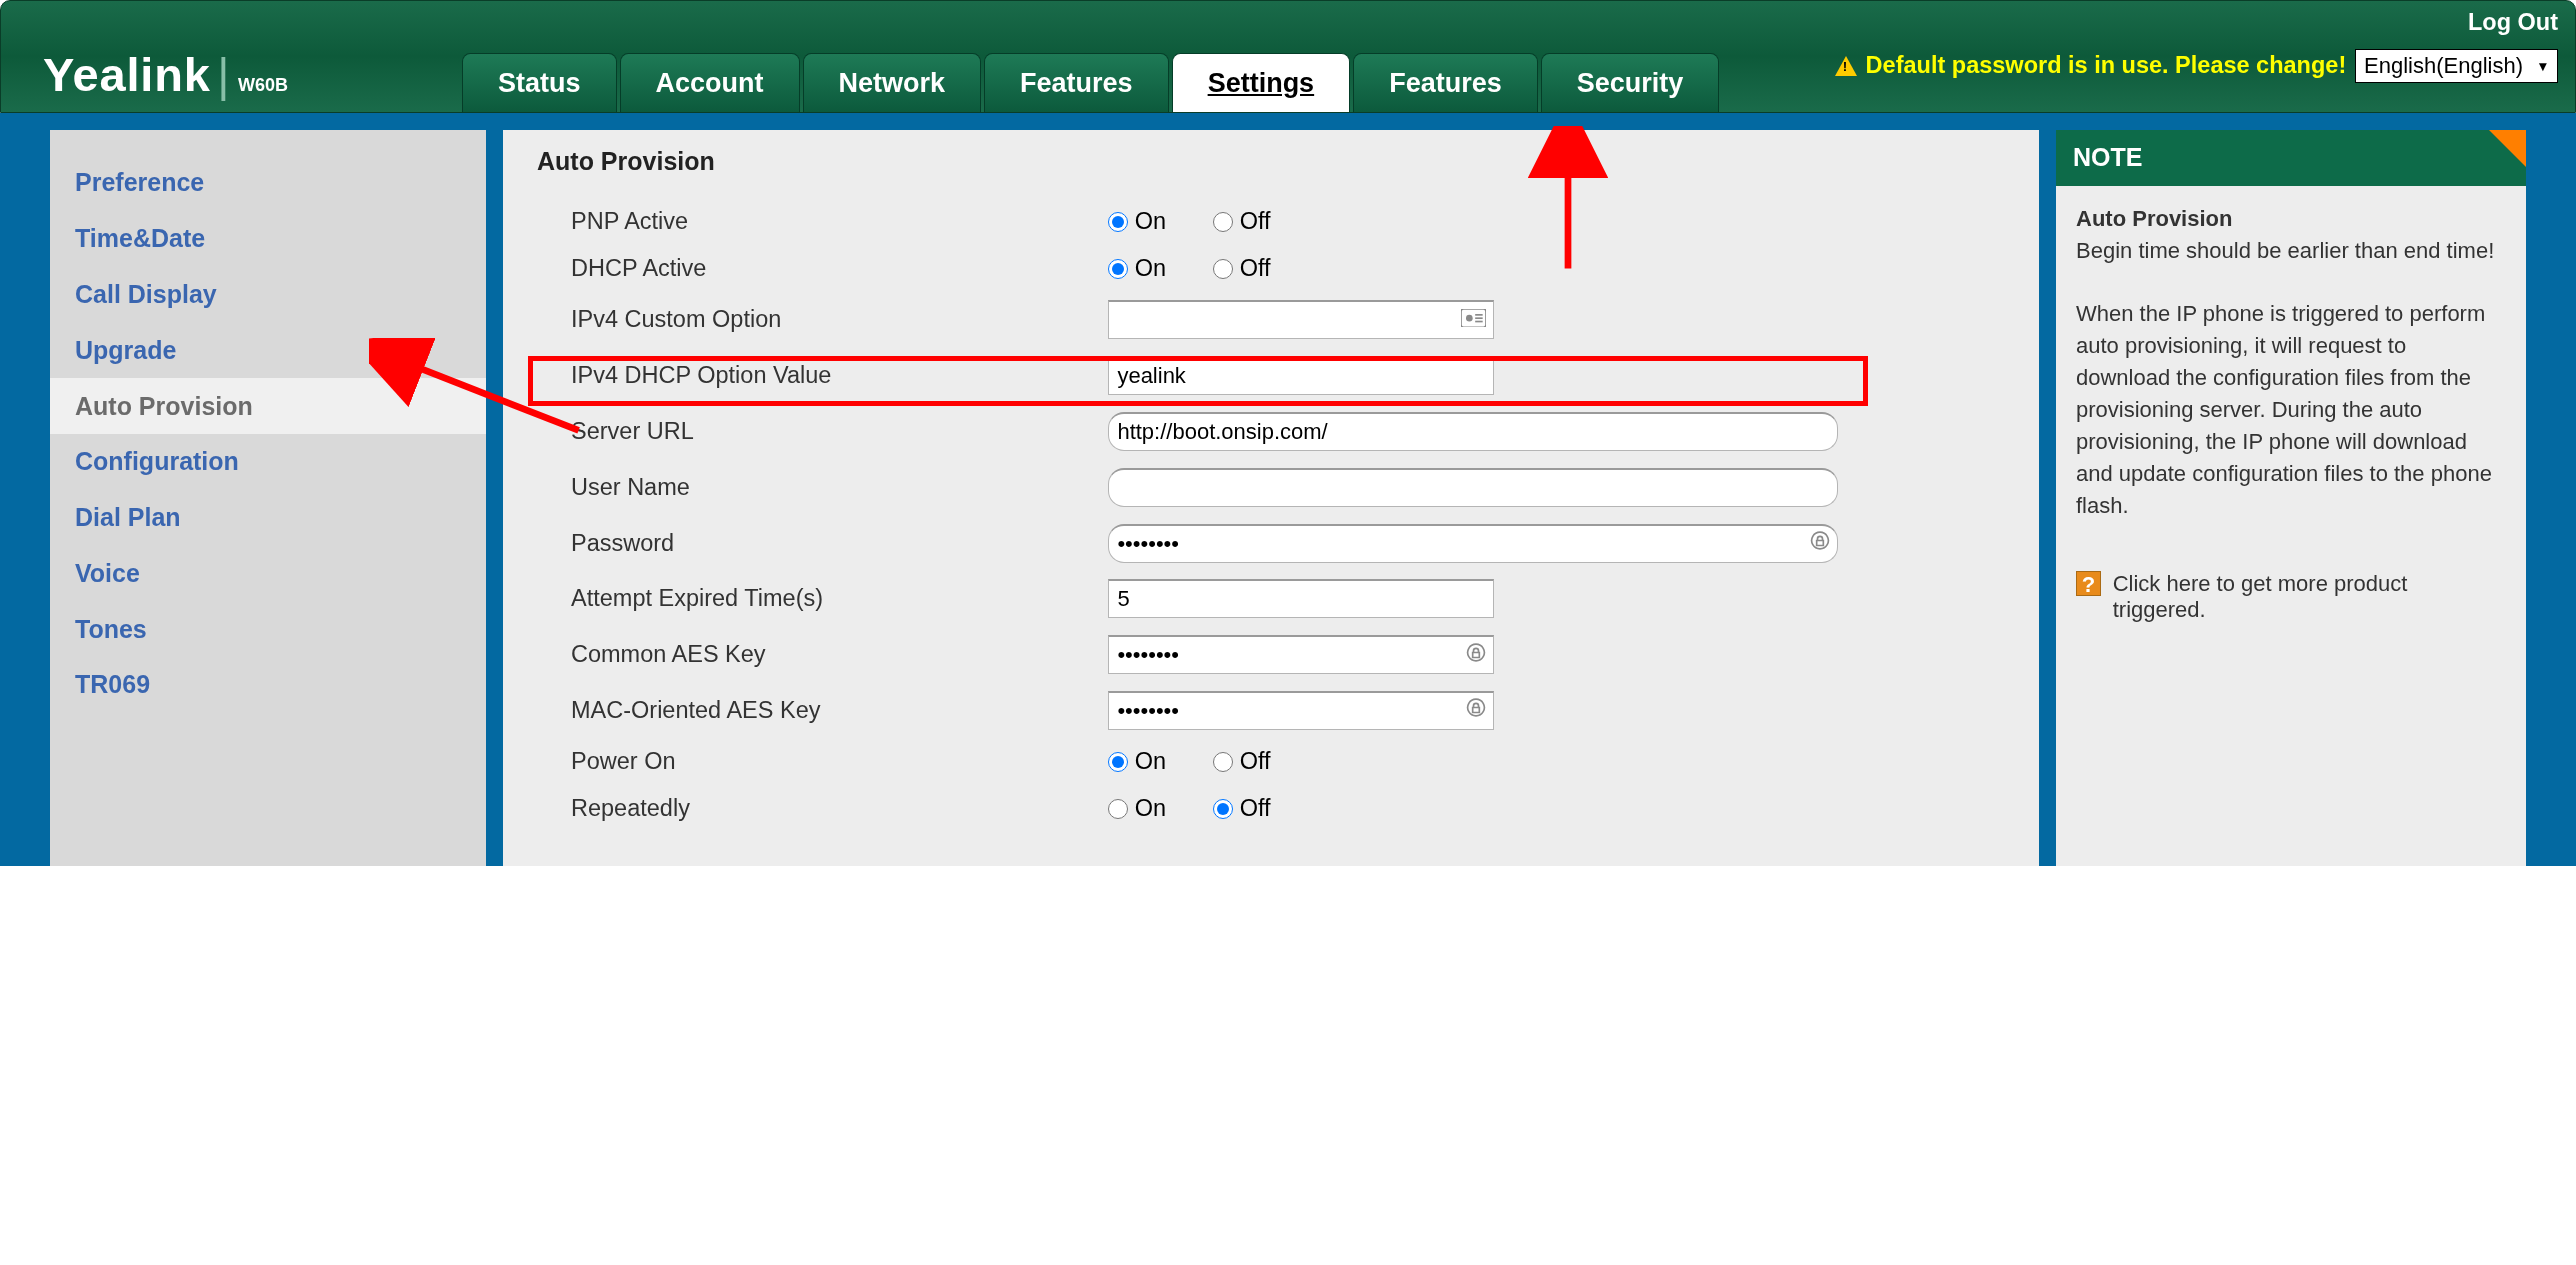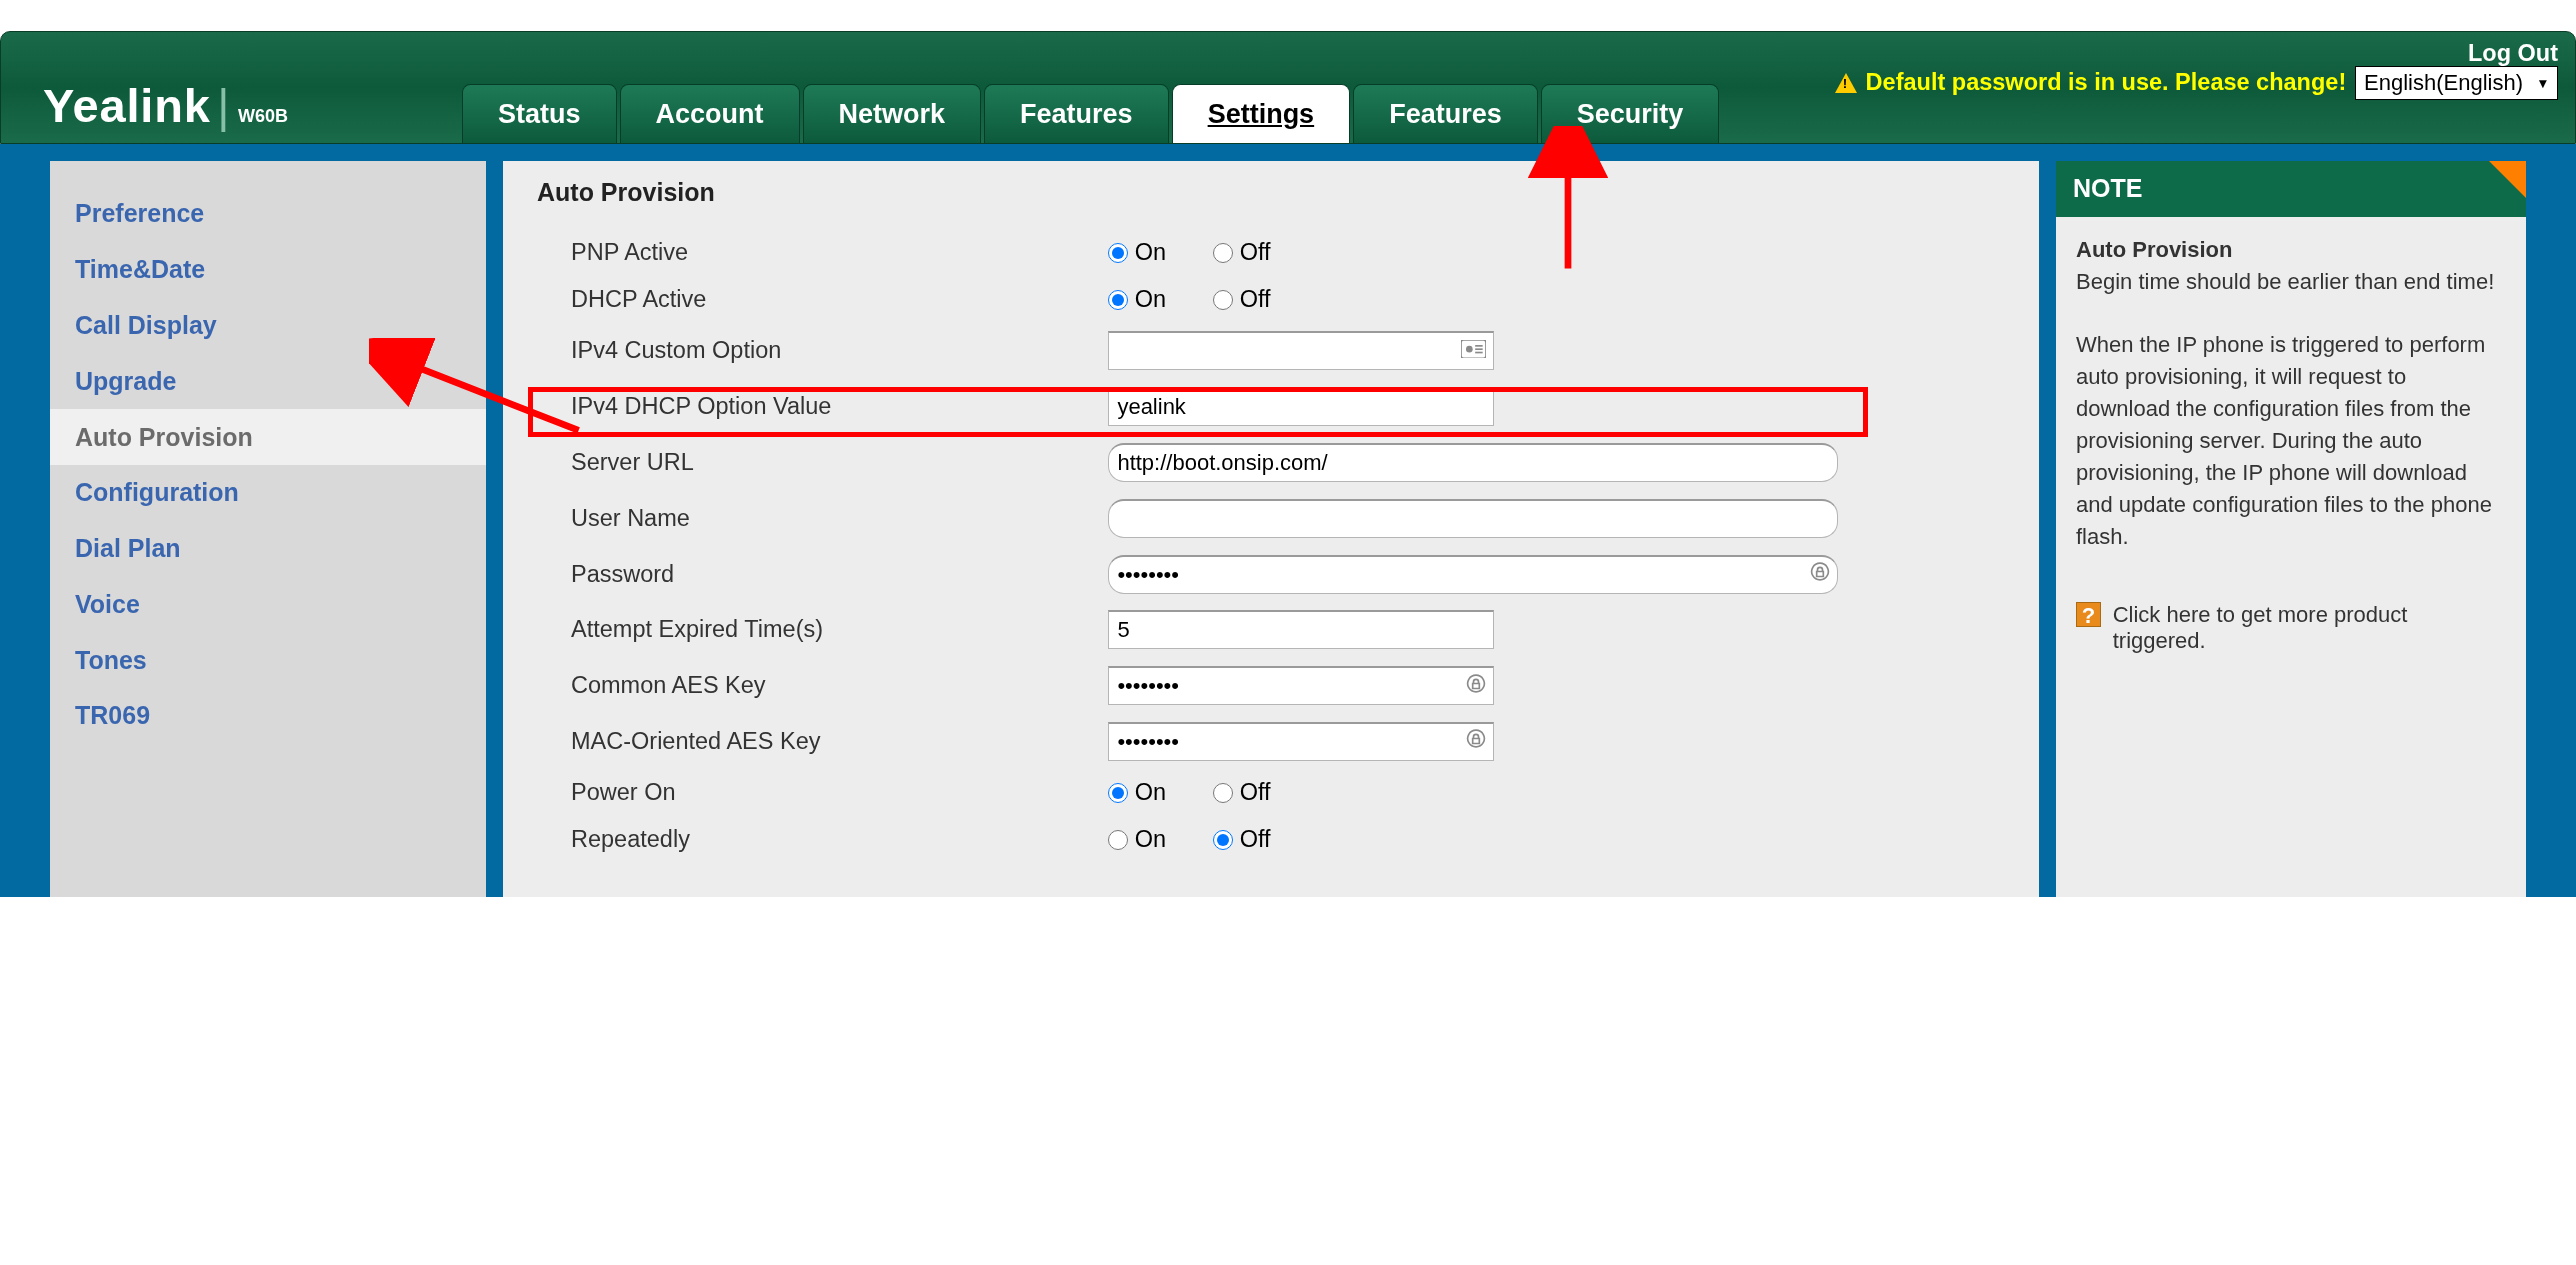--- a/index.html
+++ b/index.html
@@ -8,34 +8,33 @@
     background: #fff;
     font-size: 22px;
     width: 2576px;
   }
   .header {
     background: linear-gradient(to bottom, #1a6b4a 0%, #0d5a3a 50%, #1a6b4a 100%);
     height: 113px;
     position: relative;
     border-radius: 10px 10px 0 0;
     border: 0.8px solid #0a3d28;
-    margin-top: 31px;
   }
   .logout {
     position: absolute;
     top: 8.4px;
     right: 17px;
     color: #fff;
     font-weight: bold;
     font-size: 23.5px;
     cursor: pointer;
   }
   .warning-bar {
     position: absolute;
-    top: 34px;
+    top: 48px;
     right: 17px;
     display: flex;
     align-items: center;
     gap: 8.4px;
   }
   .warning-icon {
     width: 0;
     height: 0;
     border-left: 11.7px solid transparent;
     border-right: 11.7px solid transparent;

